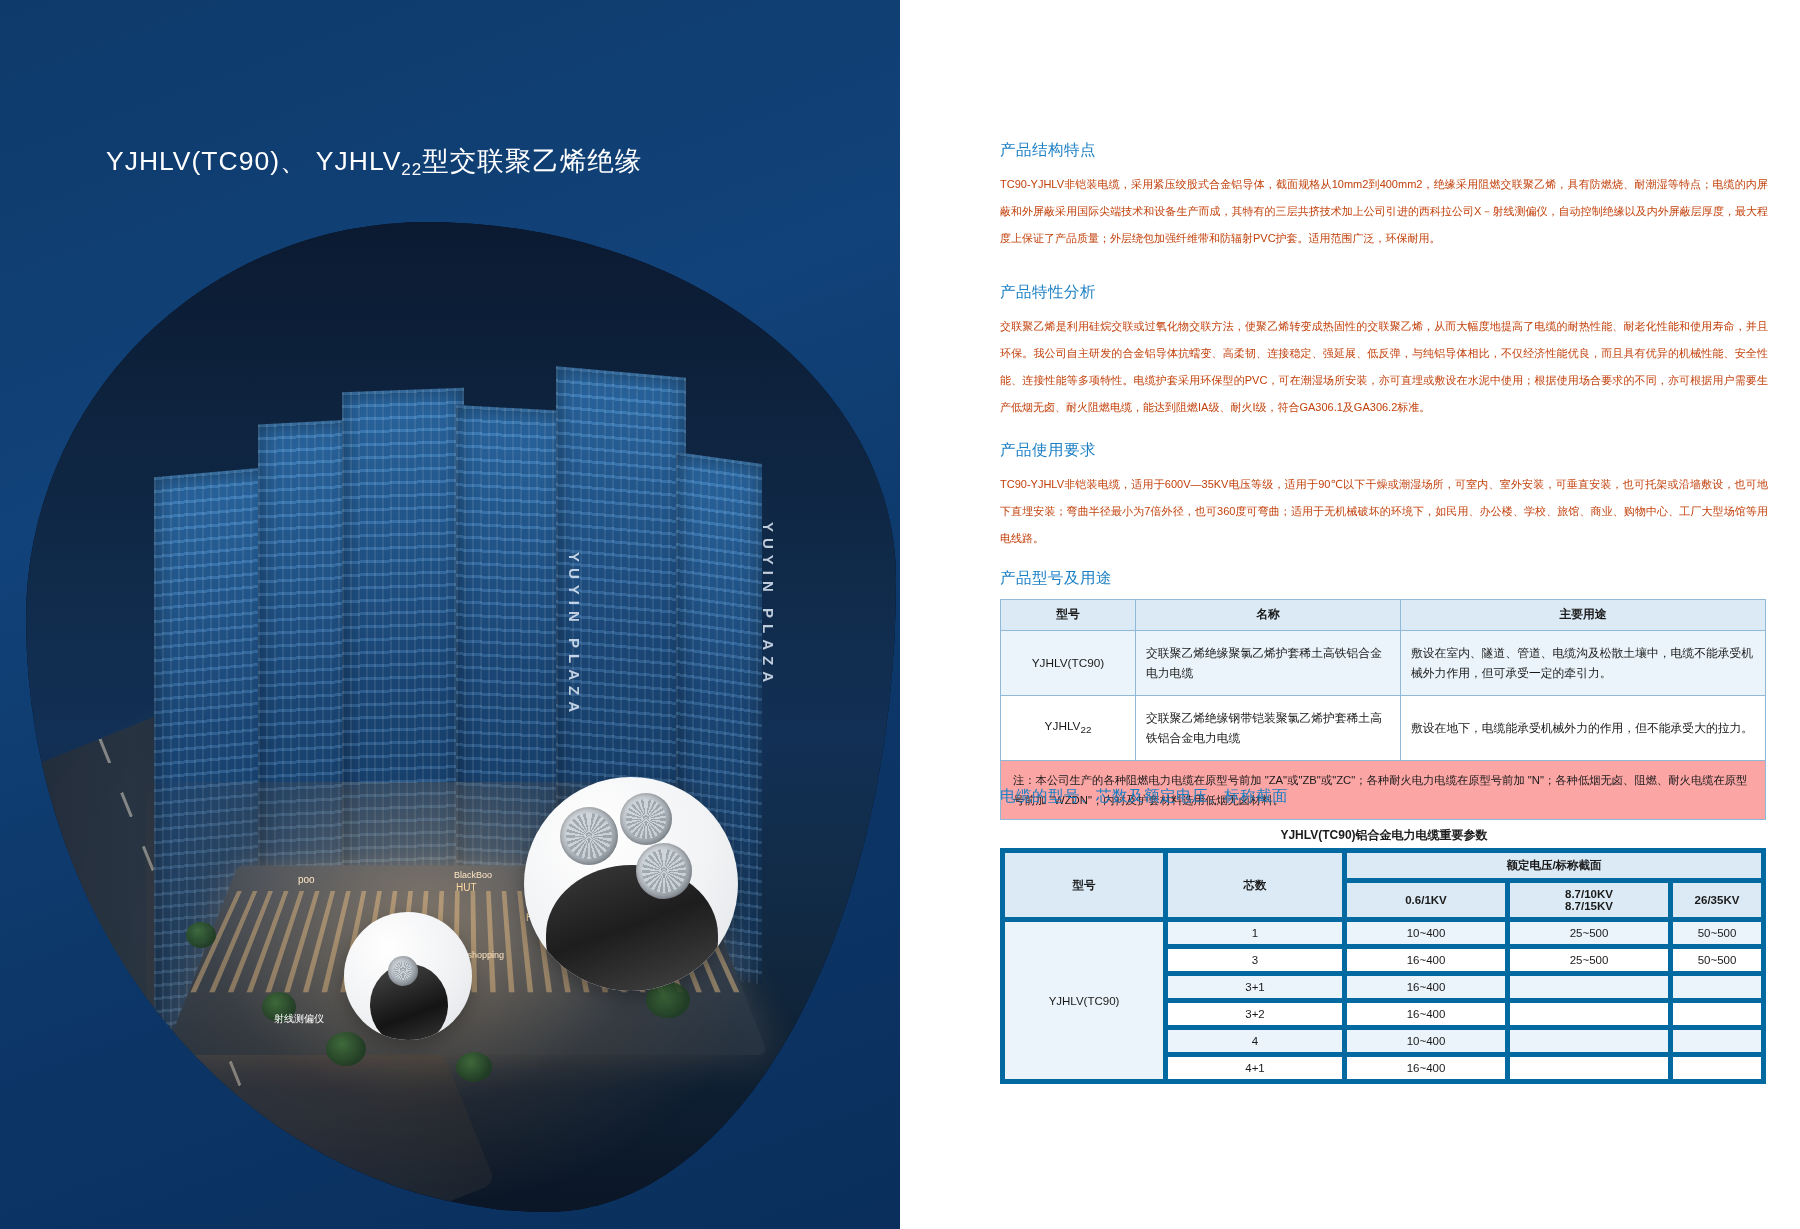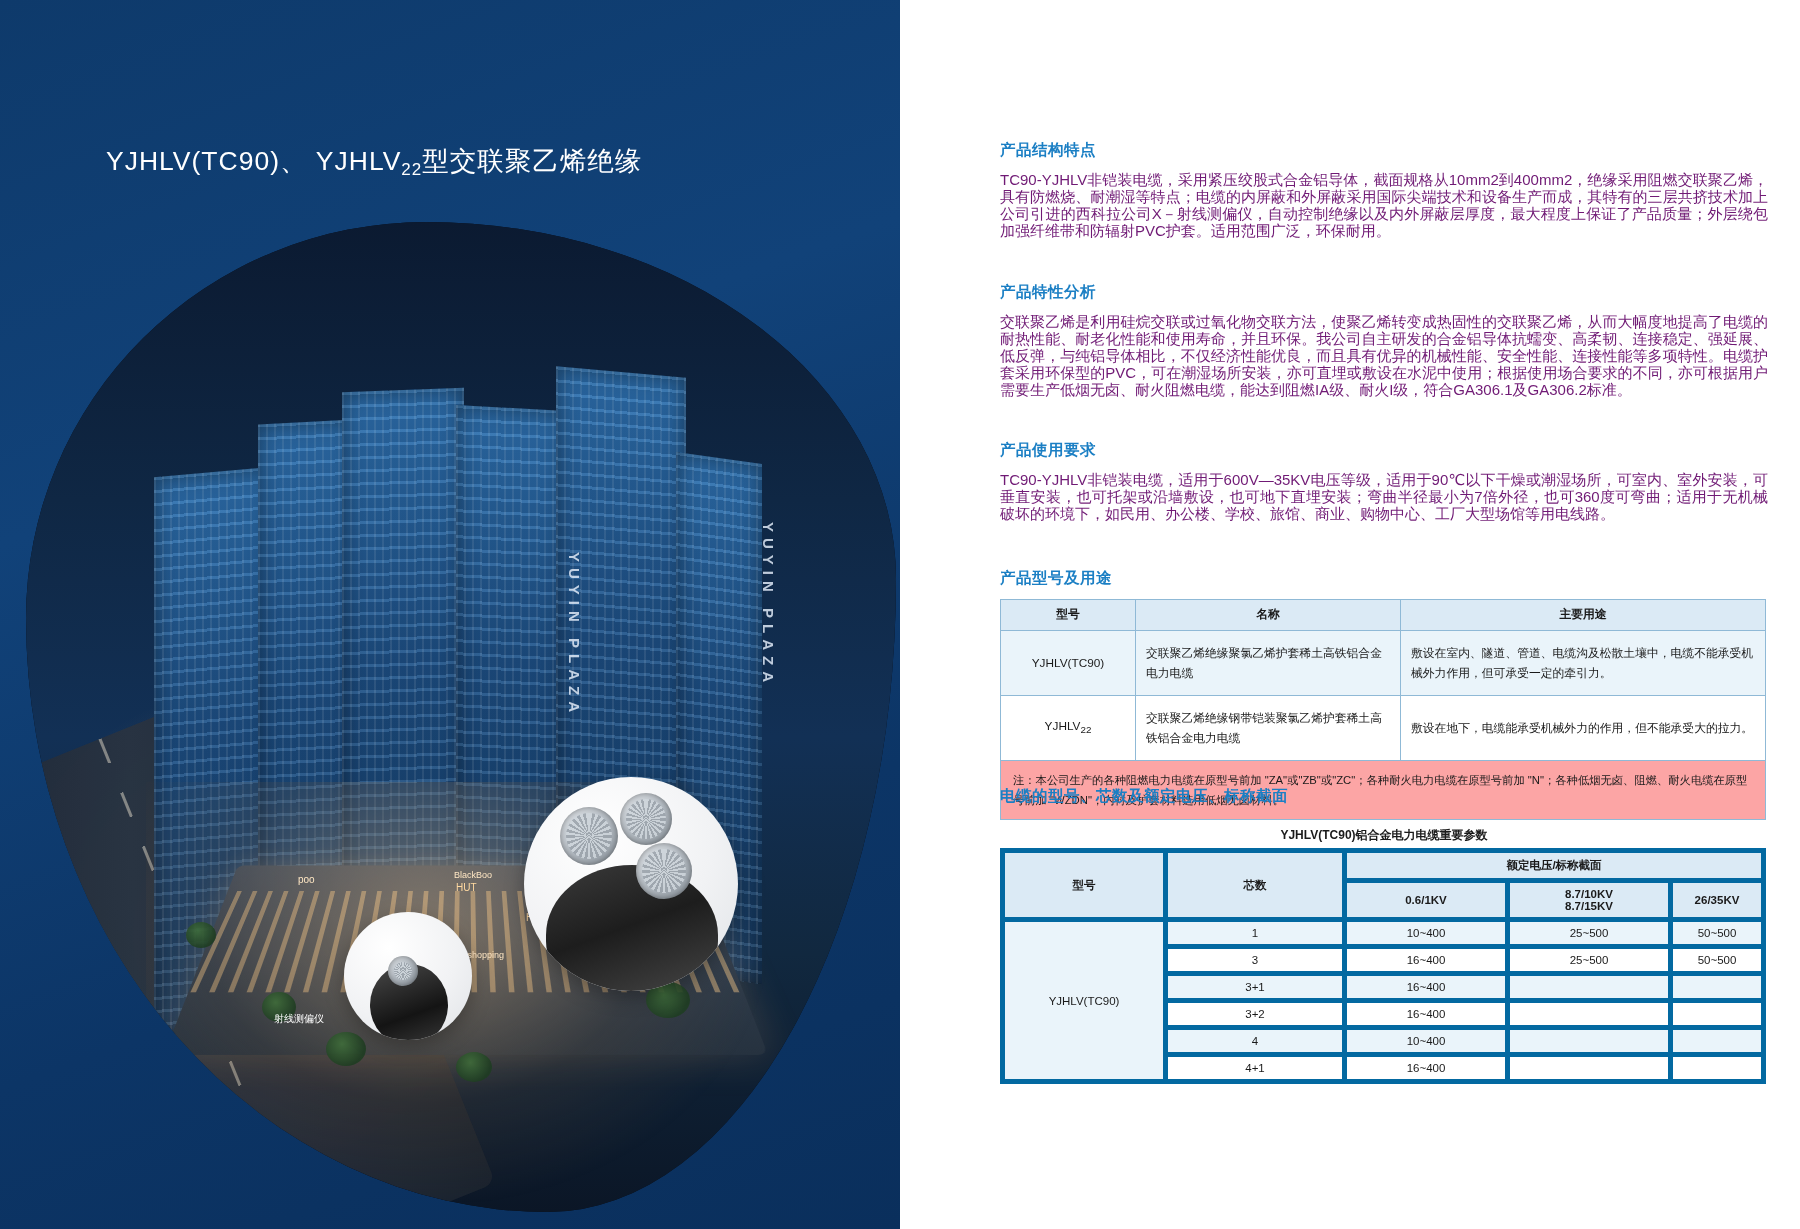--- a/index.html
+++ b/index.html
@@ -133,24 +133,24 @@
   .k3{left:112px;top:66px;width:56px;height:56px;}
   .k4{left:44px;top:44px;width:30px;height:30px;}
 
   
   .right{
     position:absolute;left:914px;top:0;width:886px;height:1229px;background:#ffffff;
     padding:0;
   }
   .sec{position:absolute;}
   .sec-h{
-    color:#1b7fc4;font-size:15.5px;font-weight:700;margin-bottom:10px;letter-spacing:.5px;
+    color:#1b7fc4;font-size:15.5px;font-weight:400;margin-bottom:10px;letter-spacing:.5px;
   }
   .sec-p{
-    color:#701a75;font-size:15px;line-height:17px;text-align:justify;
+    color:#c2410c;font-size:11px;line-height:27px;text-align:justify;
   }
 
   table{border-collapse:collapse;}
   .tbl1{width:766px;font-size:11.8px;color:#1a1a1a;}
   .tbl1 th{
     background:#dbeaf5;border:1px solid #8fb9d6;font-weight:700;padding:7px 4px;text-align:center;
   }
   .tbl1 td{
     border:1px solid #8fb9d6;padding:12px 10px;vertical-align:middle;line-height:20px;
   }

